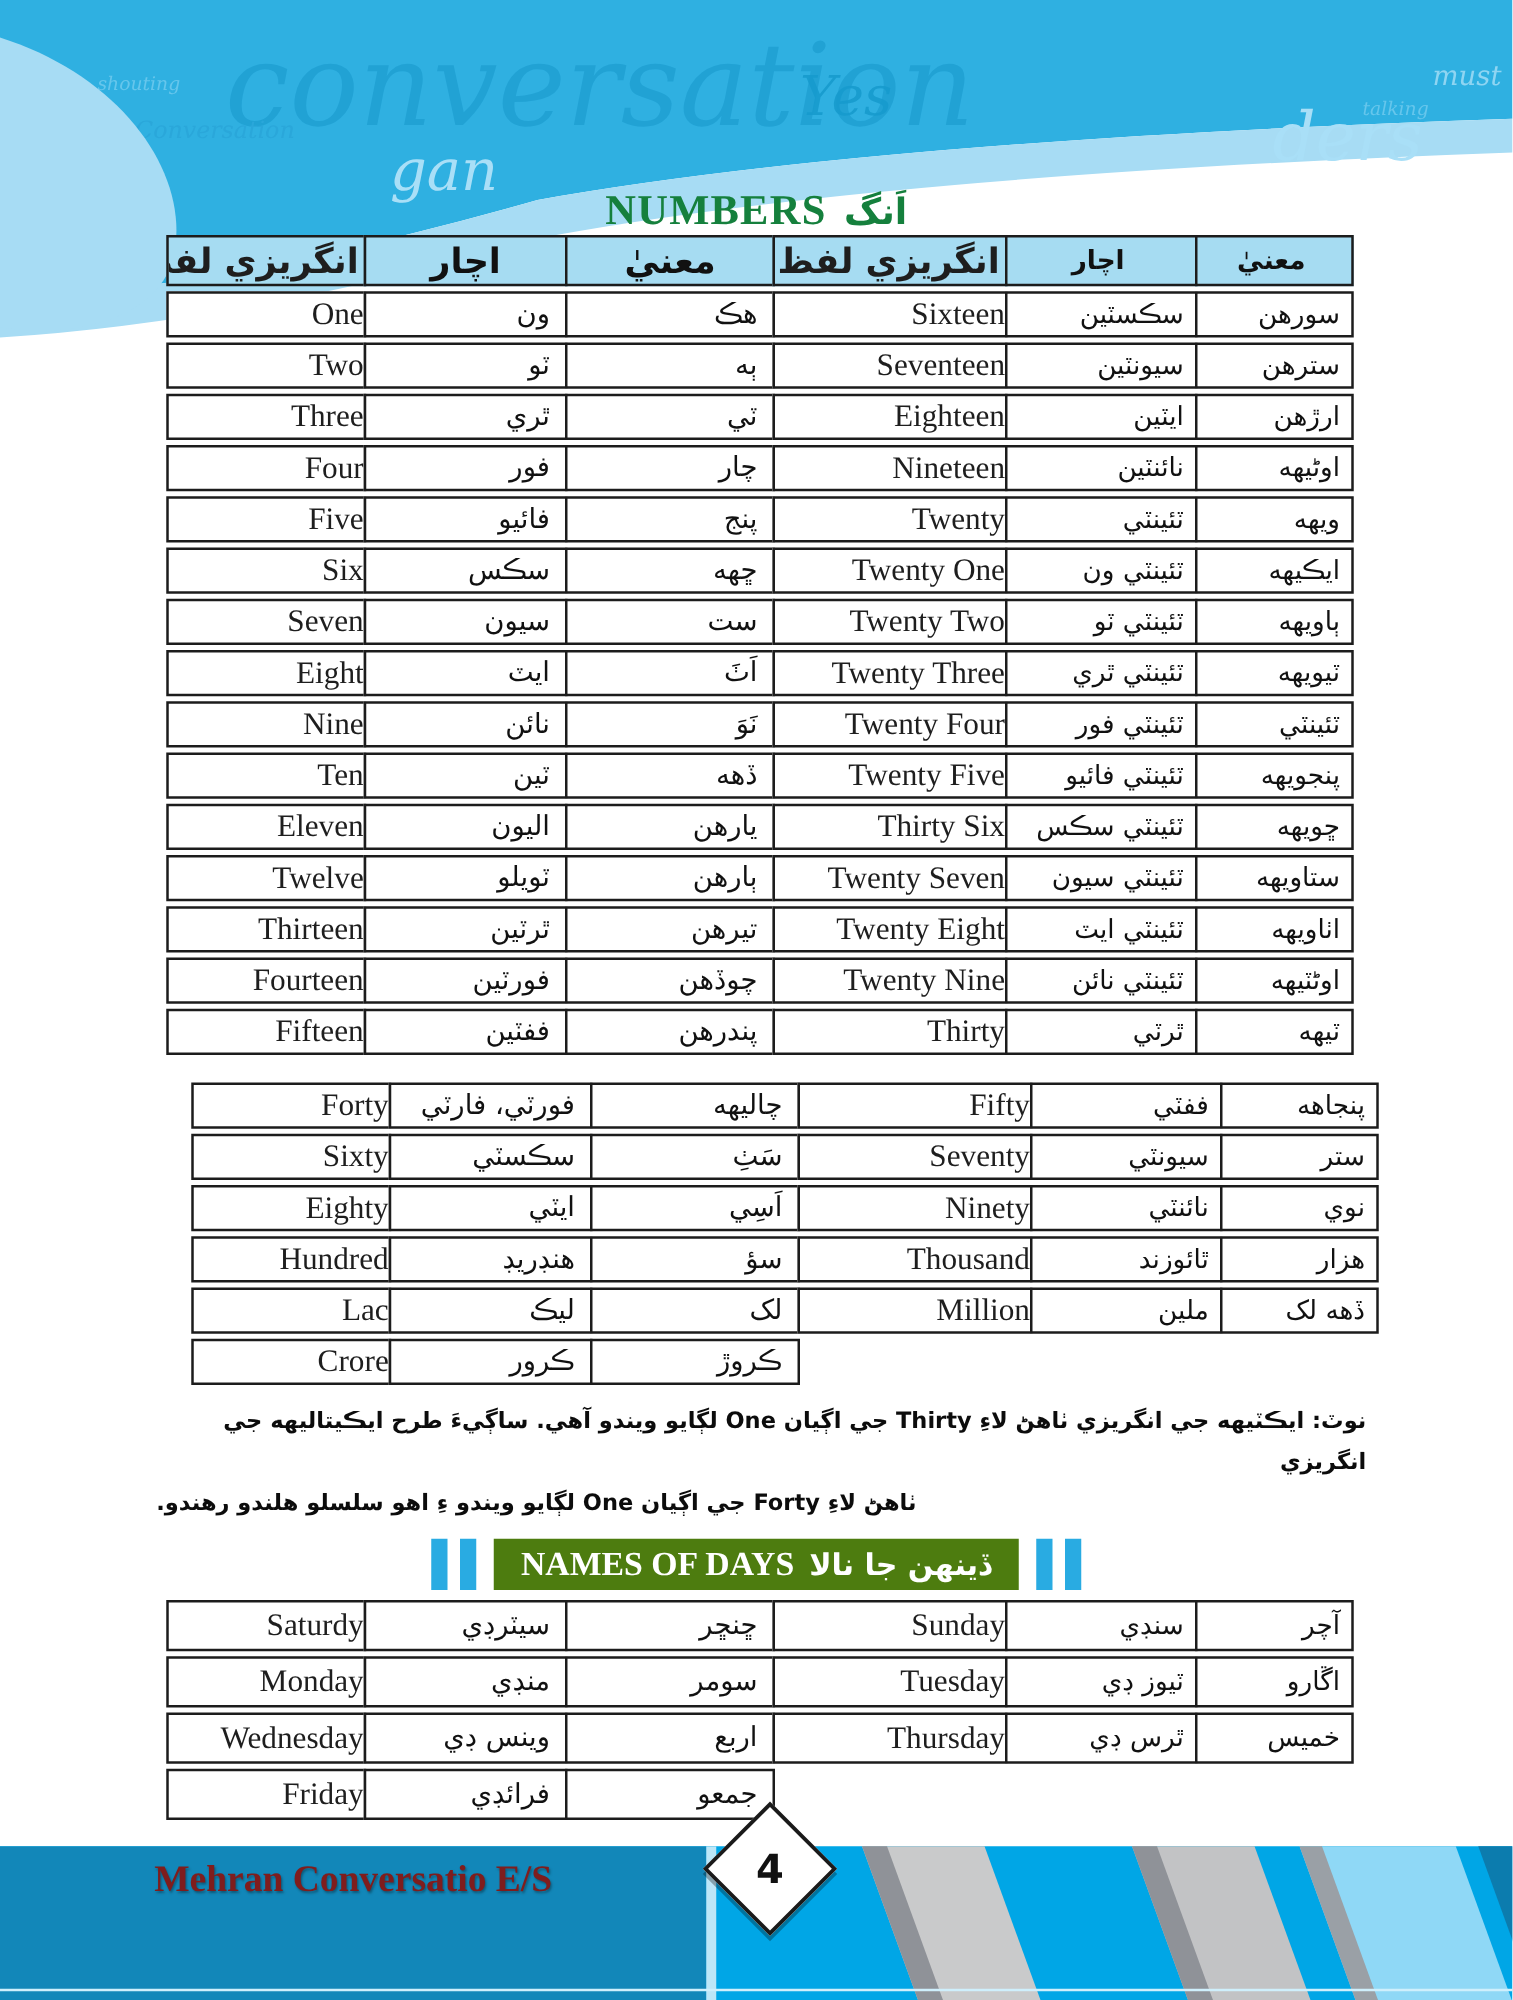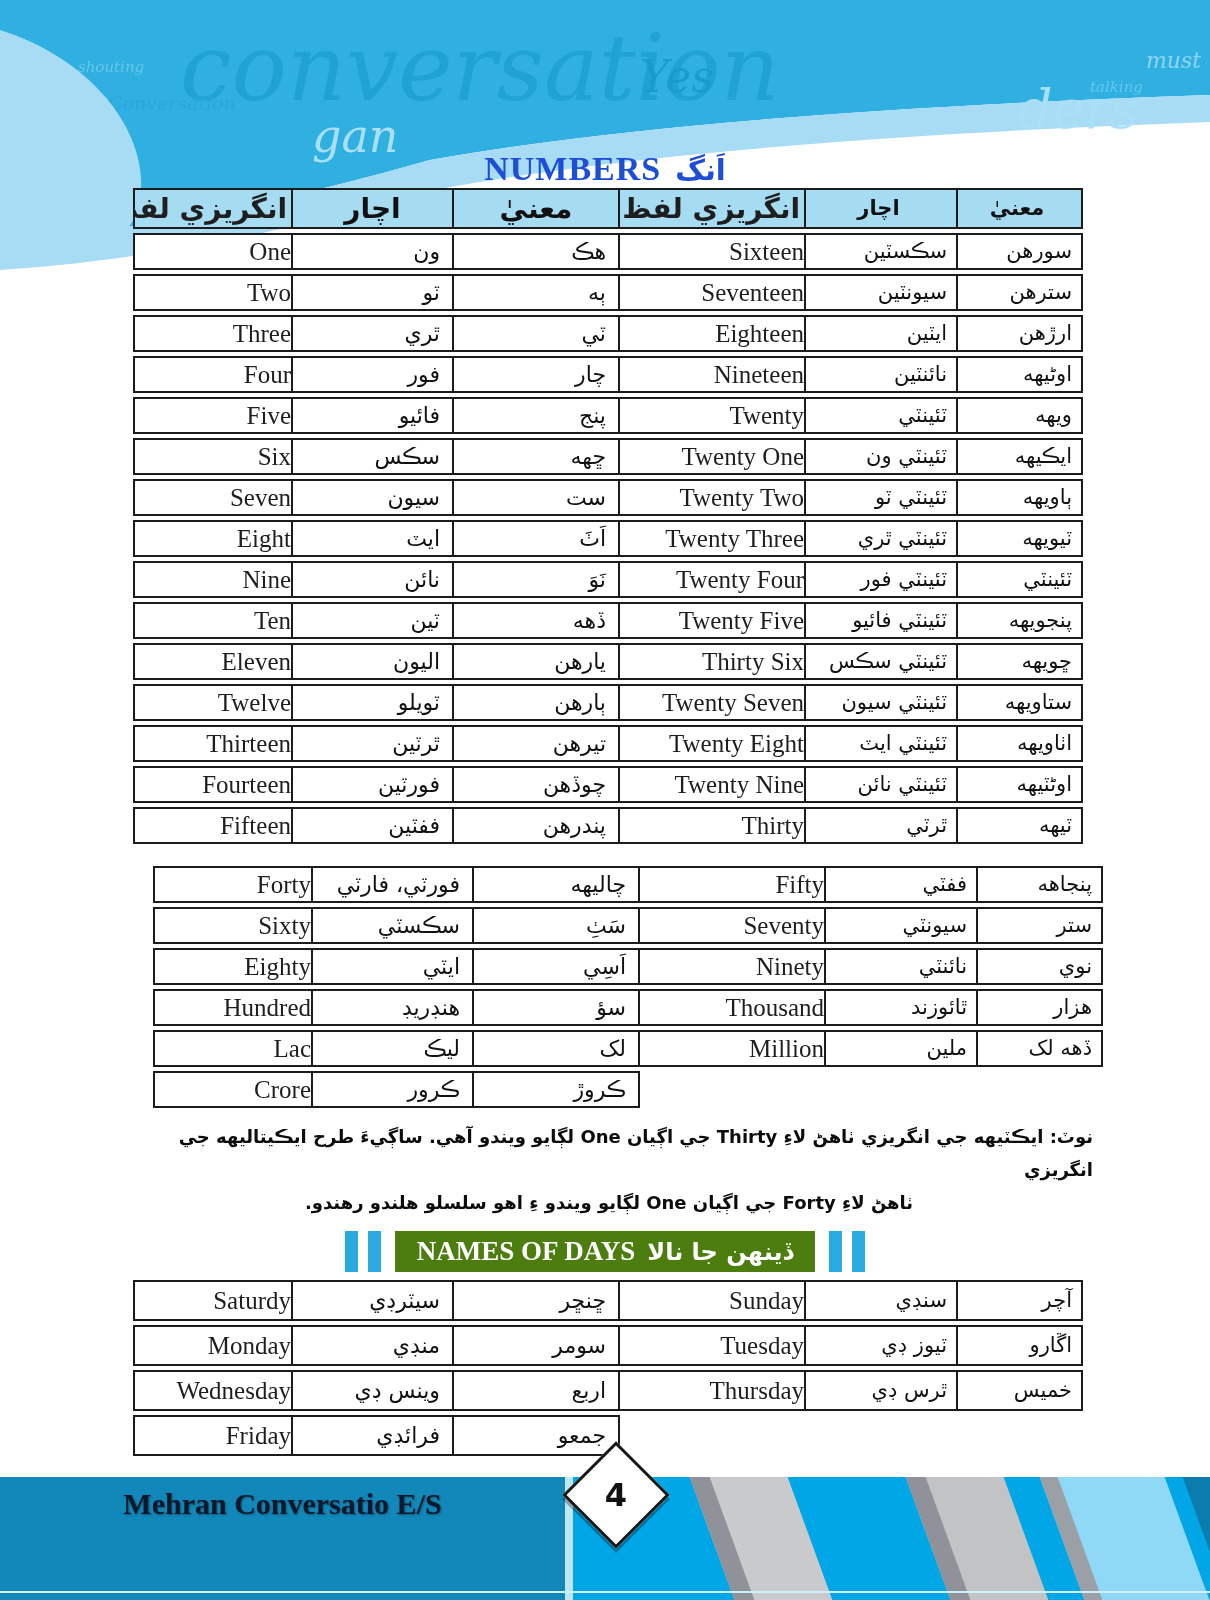--- a/index.html
+++ b/index.html
@@ -8,21 +8,21 @@
     width:1210px; height:1600px; position:relative; overflow:hidden;
     background:#ffffff; font-family:"Liberation Serif", serif;
   }
 
   
   .banner-svg { position:absolute; top:0; left:0; pointer-events:none; z-index:0; }
 
   
   .page-title {
     position:relative; z-index:2; text-align:center; padding-top:150px;
-    font-weight:bold; font-size:34px; color:#1d4ed8; letter-spacing:1px;
+    font-weight:bold; font-size:34px; color:#15803d; letter-spacing:1px;
   }
   .page-title .sd { font-family:"DejaVu Sans", sans-serif; font-size:29px; margin-left:14px; }
 
   
   .tables { position:relative; z-index:2; width:954px; margin-left:133px; }
   .dual { display:flex; align-items:flex-start; }
   .half { display:flex; flex-direction:column; }
   .trow { display:flex; margin-bottom:4px; }
   .cell {
     border:2px solid #1c1c1c; background:#fff; height:37px; line-height:33px;
@@ -48,21 +48,21 @@
 
   .tens { margin-top:18px;margin-left:20px; }
 
   
   .note {
     position:relative; z-index:2; width:968px; margin:8px 0 0 125px;
     direction:rtl; font-family:"DejaVu Sans", sans-serif; font-weight:bold;
     font-size:18px; line-height:33px; color:#0c0c0c;
   }
   .note .l1 { text-align:right; }
-  .note .l2 { text-align:center; }
+  .note .l2 { text-align:left; }
 
   
   .days-heading {
     position:relative; z-index:2; display:flex; justify-content:center;
     align-items:center; margin-top:12px;
   }
   .bar { width:13px; height:41px; background:#29ABE2; margin:0 5px; }
   .days-box {
     background:#4d7c0f; color:#fff; height:41px; line-height:41px;
     padding:0 22px; margin:0 9px; font-weight:bold; font-size:27px; white-space:nowrap;
@@ -81,21 +81,21 @@
   .f-teal { position:absolute; left:0; top:0; width:565px; height:100%; background:#1287B9; }
   .f-divider { position:absolute; left:565px; top:0; width:8px; height:100%; background:#BDE6F7; }
   .stripe { position:absolute; top:-14px; bottom:-14px; transform:skewX(20deg); }
   .s1 { left:712px;  width:98px;  background:#C9CACB; border-left:20px solid #8F9298; }
   .s2 { left:928px;  width:98px;  background:#C2C3C5; border-left:20px solid #8F9298; }
   .s3 { left:1062px; width:125px; background:#8FD8F6; border-left:18px solid #9AA0A6; }
   .s4 { left:1205px; width:90px;  background:#0C7CAE; }
   .f-bottomline { position:absolute; left:0; bottom:7px; width:100%; height:2px; background:#CFEFFC; }
   .f-title {
     position:absolute; left:0; top:10px; width:565px; text-align:center;
-    color:#0f172a; font-weight:bold; font-size:30px; text-shadow:1px 1px 2px rgba(0,0,0,.35);
+    color:#7f1d1d; font-weight:bold; font-size:30px; text-shadow:1px 1px 2px rgba(0,0,0,.35);
   }
   .f-diamond {
     position:absolute; left:578px; top:-20px; width:76px; height:76px;
     background:#fff; border:3px solid #1a1a1a; transform:rotate(45deg);
     box-shadow:3px 3px 0 rgba(0,0,0,.30);
   }
   .f-diamond .num {
     position:absolute; inset:0; transform:rotate(-45deg);
     display:flex; align-items:center; justify-content:center;
     font-family:"DejaVu Sans", sans-serif; font-weight:bold; font-size:32px; color:#111;

